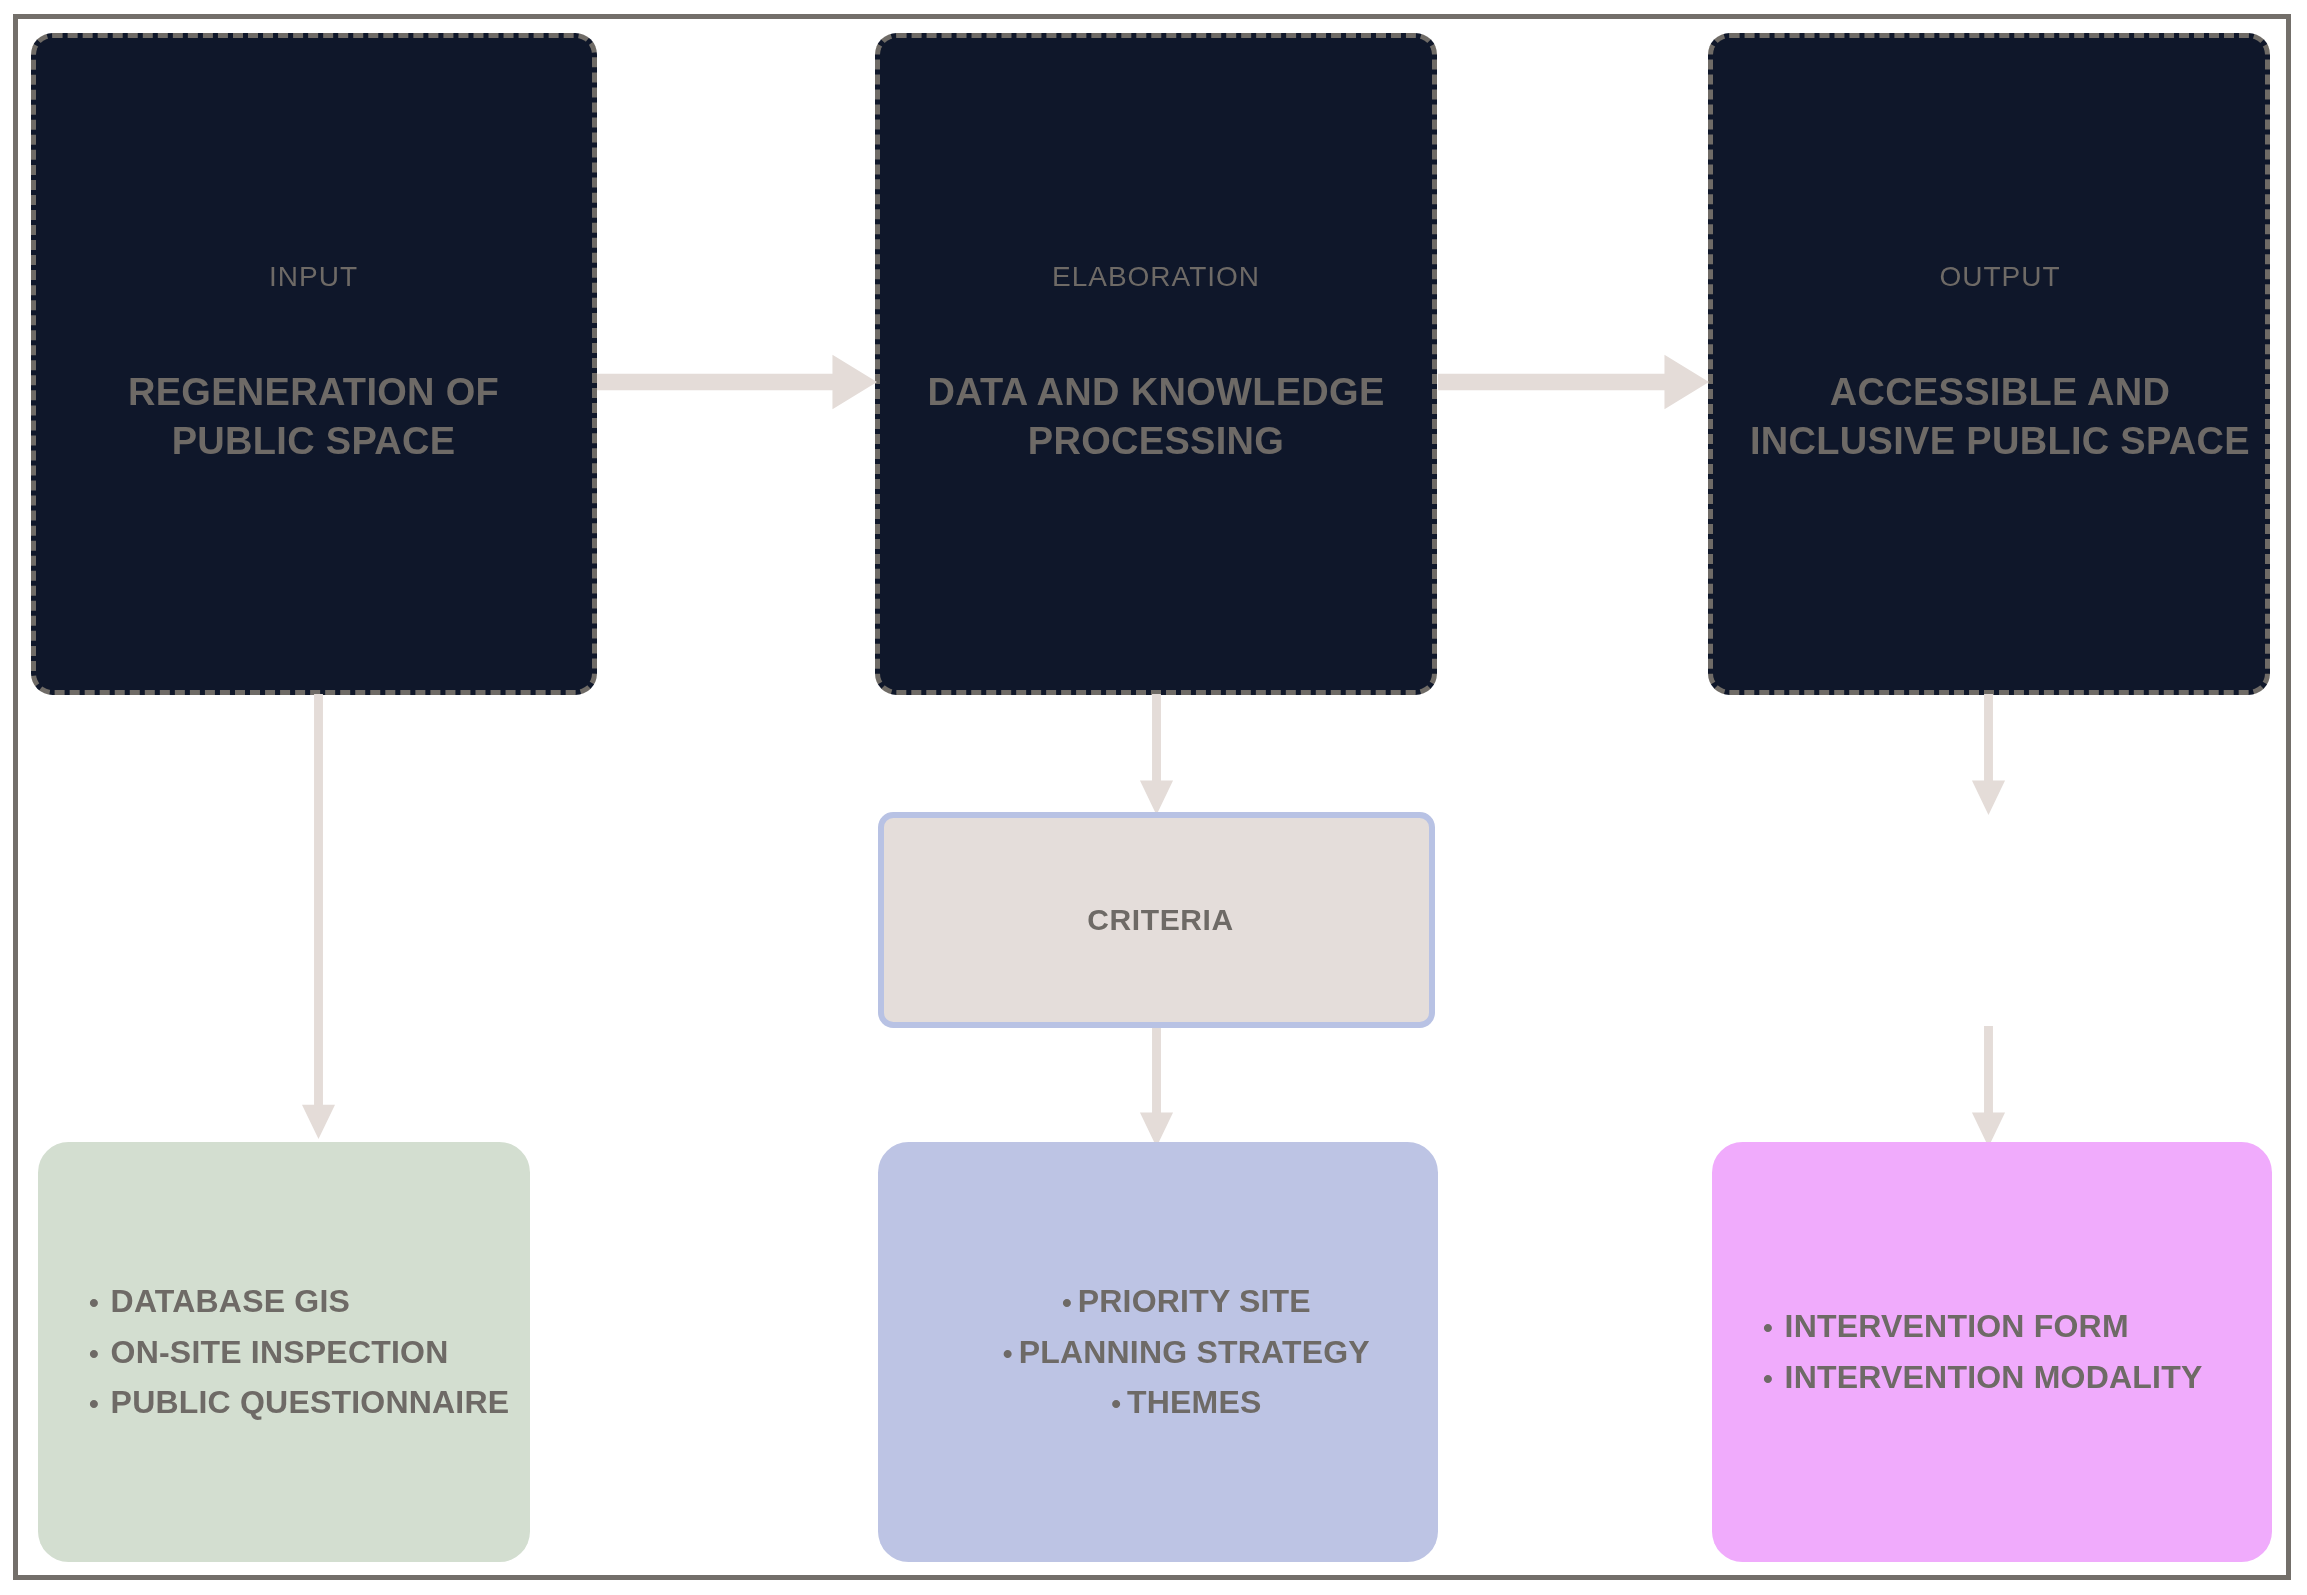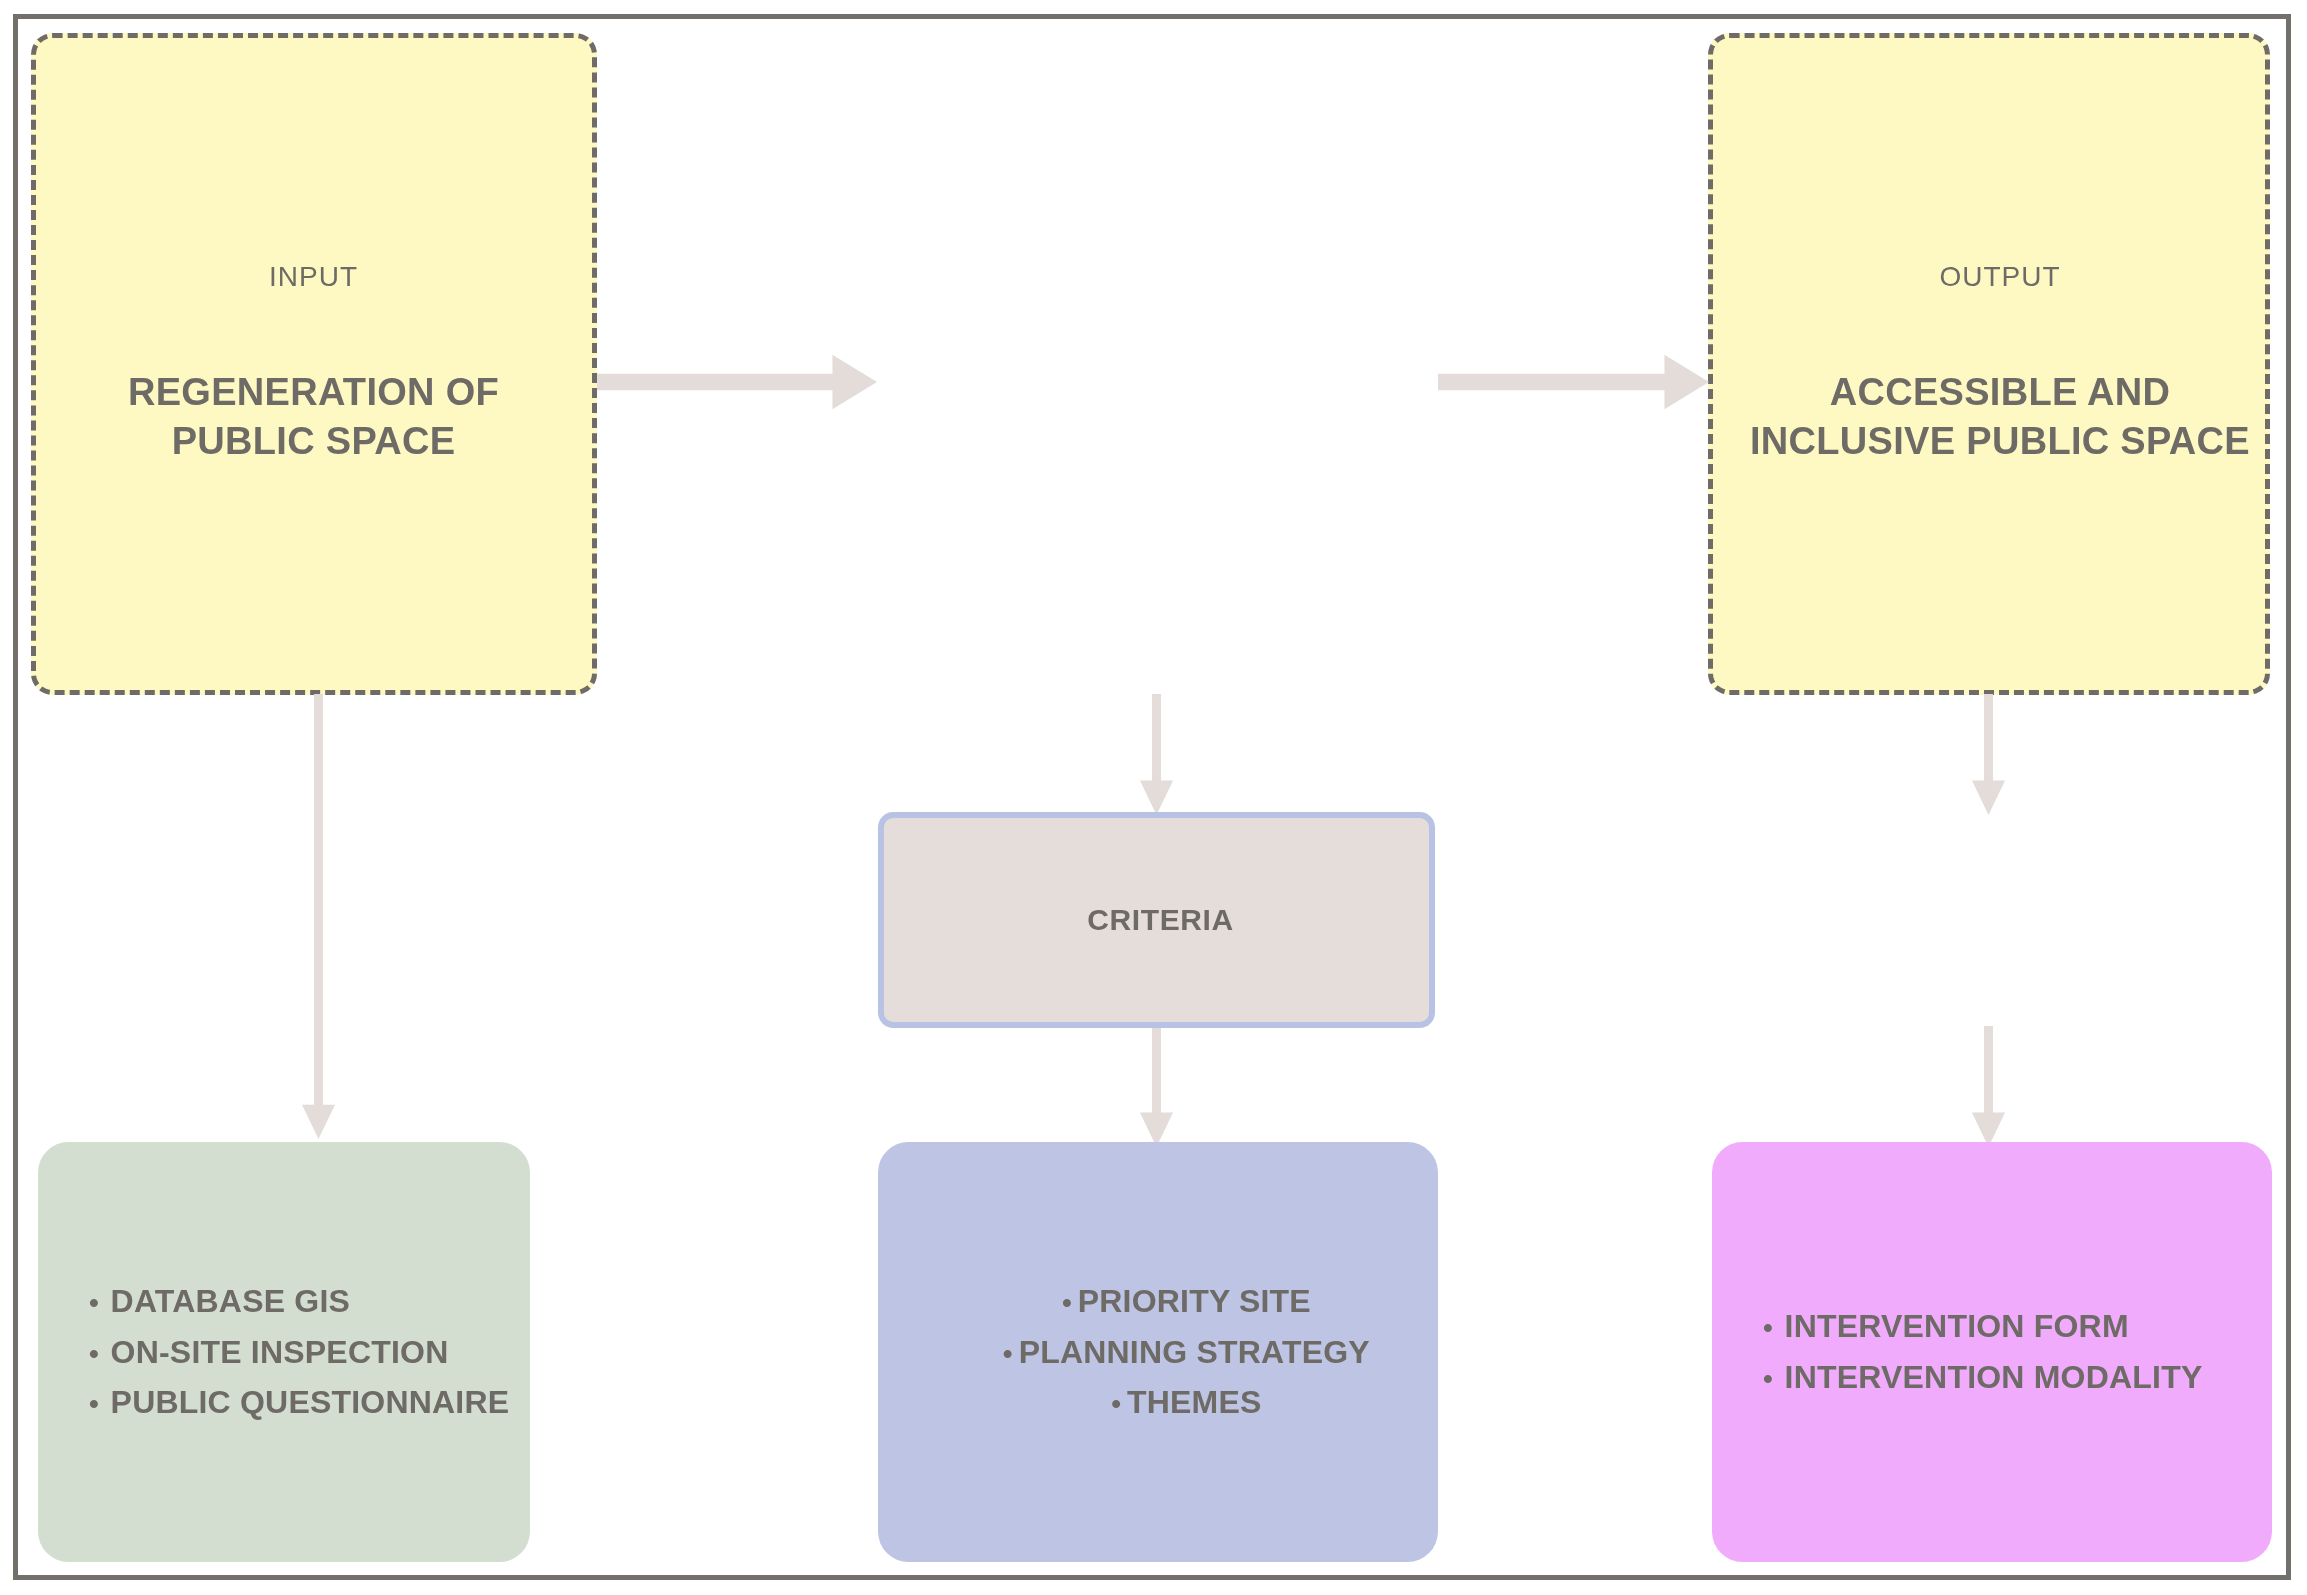--- a/index.html
+++ b/index.html
@@ -32,21 +32,21 @@
   .box {
     position: absolute;
     box-sizing: border-box;
     display: flex;
     flex-direction: column;
     align-items: center;
     justify-content: center;
     text-align: center;
   }
   .stage-box {
-    background: #fef9c3;
+    background: #0f172a;
     border: 5.7px dashed #6f6b66;
     border-radius: 21.6px;
   }
   .stage-kicker {
     color: #6e6a66;
     font-size: 28px;
     font-weight: 400;
     letter-spacing: 1px;
     line-height: 1.1;
   }
@@ -112,20 +112,25 @@
 <div id="canvas">
 
   <div id="outer-frame"></div>
 
   <div class="box stage-box" style="left:30.5px; top:33px; width:566px; height:662px;">
     <div class="stage-kicker">INPUT</div>
     <div class="stage-title">REGENERATION OF
 PUBLIC SPACE</div>
   </div>
 
+  <div class="box stage-box" style="left:875px; top:33px; width:562px; height:662px;">
+    <div class="stage-kicker">ELABORATION</div>
+    <div class="stage-title">DATA AND KNOWLEDGE
+PROCESSING</div>
+  </div>
 
   <div class="box stage-box" style="left:1708px; top:33px; width:562px; height:662px;padding-left:22px;">
     <div class="stage-kicker">OUTPUT</div>
     <div class="stage-title">ACCESSIBLE AND
 INCLUSIVE PUBLIC SPACE</div>
   </div>
 
   <div class="arrow" style="left:597px; top:347px;">
     <svg width="280" height="70" viewBox="0 0 440 110">
       <path d="M0,42 L370,42 L370,12 L440,55 L370,98 L370,68 L0,68 Z" fill="#e4dcd8"></path>

